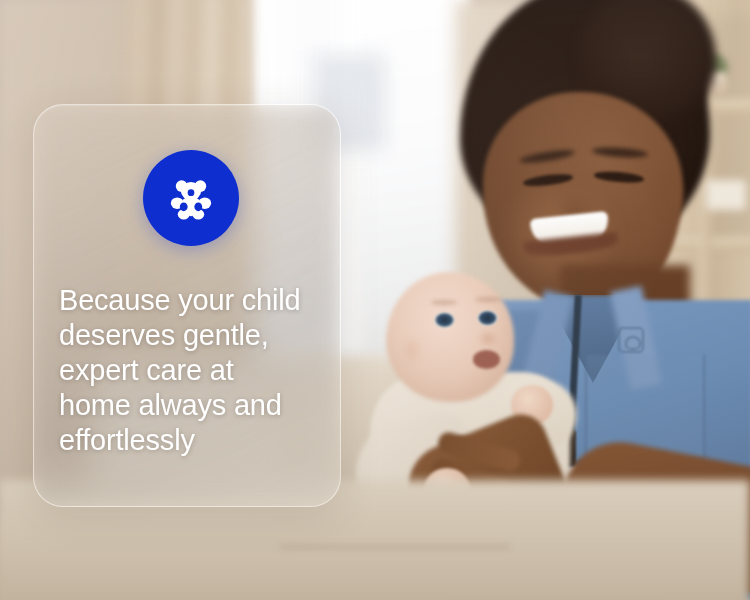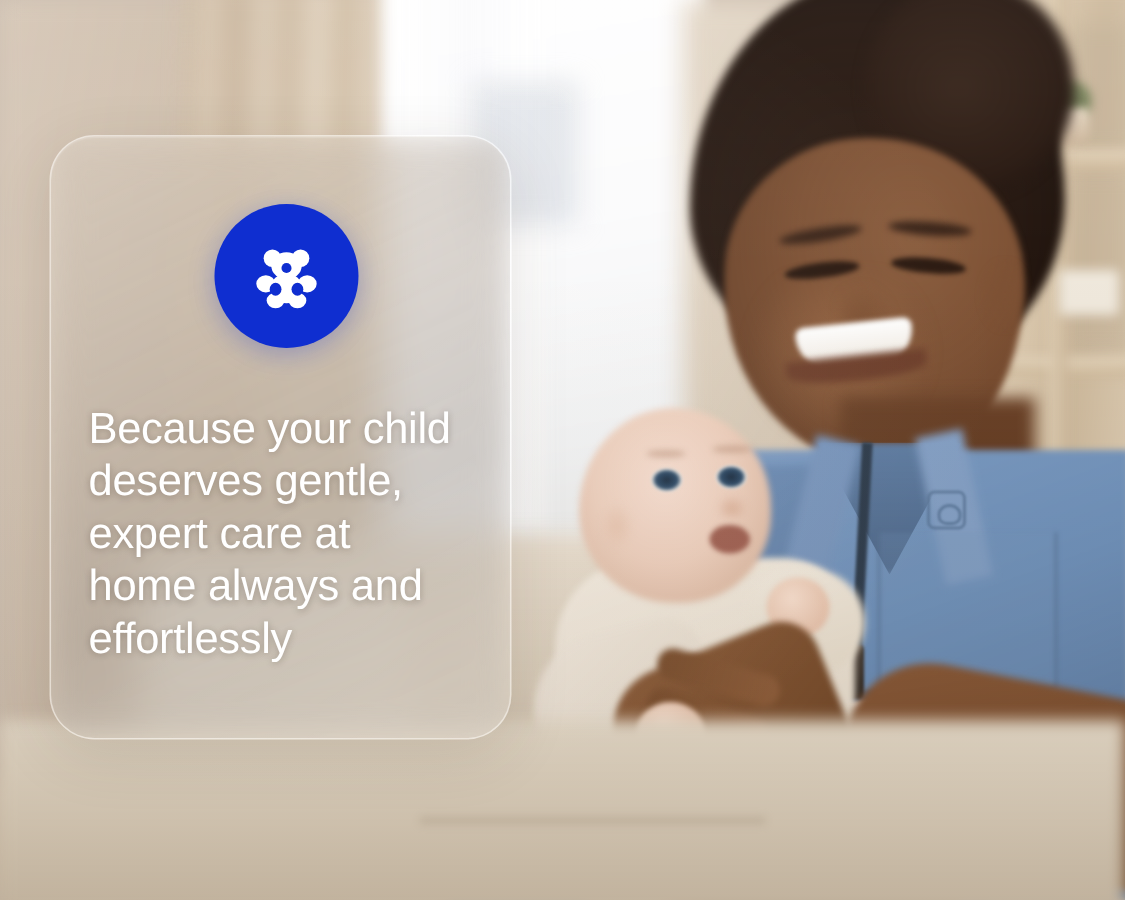--- a/index.html
+++ b/index.html
@@ -486,21 +486,21 @@
     background:
       radial-gradient(ellipse at 28% 40%, rgba(255,253,248,.12) 0%, rgba(0,0,0,0) 60%),
       linear-gradient(180deg, rgba(255,255,255,.05) 0%, rgba(0,0,0,0) 30%, rgba(60,44,30,.10) 100%);
     pointer-events: none;
   }
 
   
   .glass-card {
     position: absolute;
     left: 33px;
-    top: 90px;
+    top: 104px;
     width: 308px;
     height: 403px;
     border-radius: 30px;
     background: linear-gradient(150deg, rgba(255,255,255,.24) 0%, rgba(255,255,255,.13) 45%, rgba(255,255,255,.20) 100%);
     backdrop-filter: blur(14px) saturate(115%);
     -webkit-backdrop-filter: blur(14px) saturate(115%);
     border: 1px solid rgba(255,255,255,.42);
     box-shadow: 0 10px 40px rgba(60,45,30,.13), inset 0 1px 1px rgba(255,255,255,.30);
     overflow: hidden;
   }

